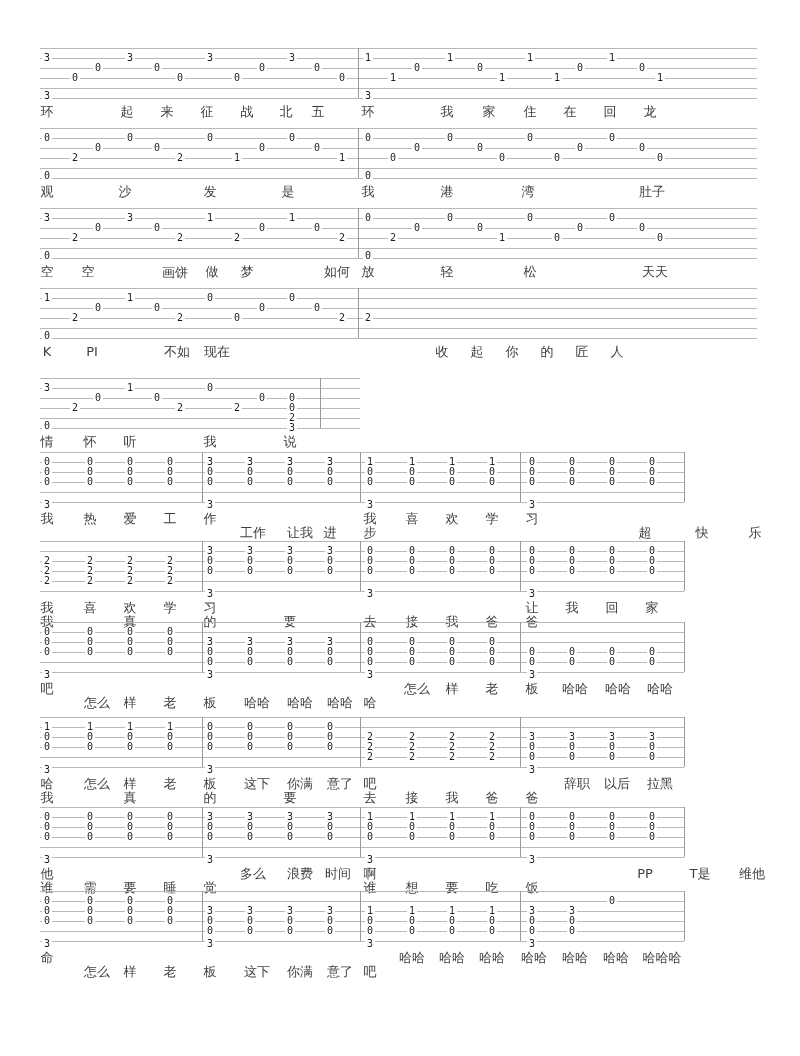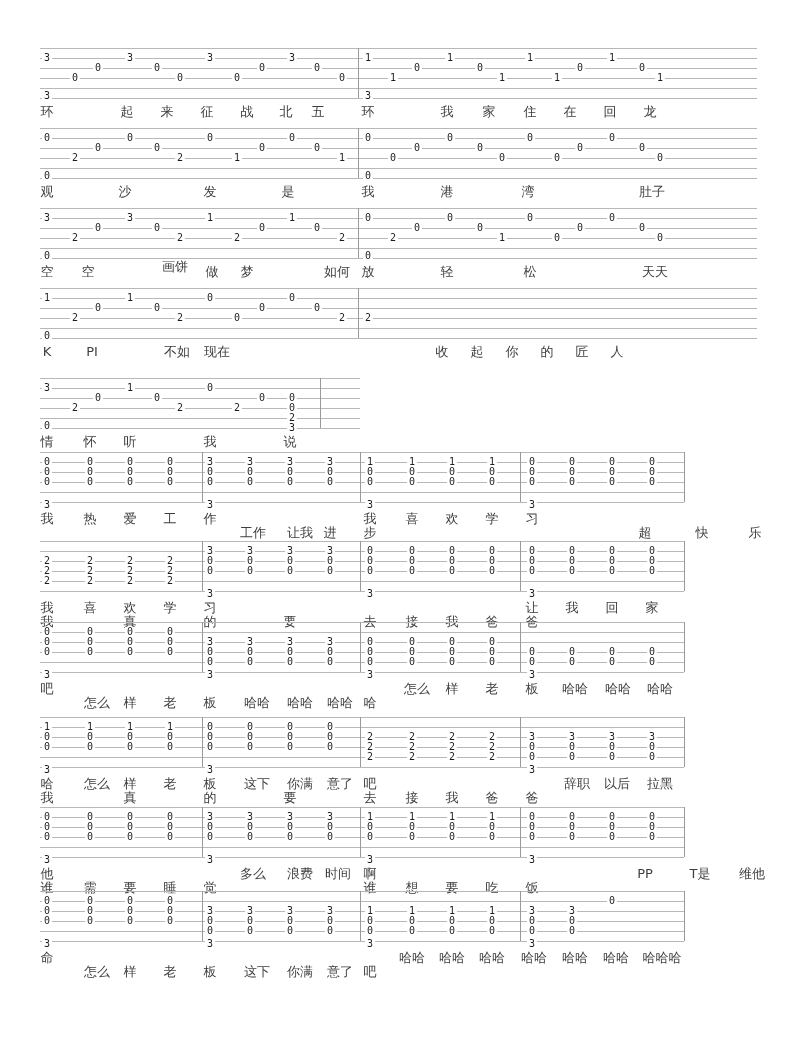--- a/index.html
+++ b/index.html
@@ -141,21 +141,21 @@
       <span class="fr" style="left: 490px; top: 10px; color: rgb(29, 29, 29);">0</span>
       <span class="fr" style="left: 517px; top: 30px; color: rgb(29, 29, 29);">0</span>
       <span class="fr" style="left: 540px; top: 20px; color: rgb(29, 29, 29);">0</span>
       <span class="fr" style="left: 572px; top: 10px; color: rgb(29, 29, 29);">0</span>
       <span class="fr" style="left: 602px; top: 20px; color: rgb(29, 29, 29);">0</span>
       <span class="fr" style="left: 620px; top: 30px; color: rgb(29, 29, 29);">0</span>
       <span class="fr" style="left: 7px; top: 48px; color: rgb(29, 29, 29);">0</span>
       <span class="fr" style="left: 328px; top: 48px; color: rgb(29, 29, 29);">0</span>
       <span class="ly" style="left: 7px; top: 57px; color: rgb(62, 62, 62);">空</span>
       <span class="ly" style="left: 48px; top: 57px; color: rgb(62, 62, 62);">空</span>
-      <span class="ly" style="left: 135px; top: 52px; color: rgb(62, 62, 62);">画饼</span>
+      <span class="ly" style="left: 135px; top: 58px; color: rgb(62, 62, 62);">画饼</span>
       <span class="ly" style="left: 172px; top: 57px; color: rgb(62, 62, 62);">做</span>
       <span class="ly" style="left: 207px; top: 57px; color: rgb(62, 62, 62);">梦</span>
       <span class="ly" style="left: 297px; top: 57px; color: rgb(62, 62, 62);">如何</span>
       <span class="ly" style="left: 328px; top: 57px; color: rgb(62, 62, 62);">放</span>
       <span class="ly" style="left: 407px; top: 57px; color: rgb(62, 62, 62);">轻</span>
       <span class="ly" style="left: 490px; top: 57px; color: rgb(62, 62, 62);">松</span>
       <span class="ly" style="left: 615px; top: 57px; color: rgb(62, 62, 62);">天天</span>
     </div>
     <div class="sys" style="left: 40px; top: 288px; width: 717px; height: 90px;">
       <div class="sl" style="top: 0px; background: rgb(184, 184, 184);"></div>

